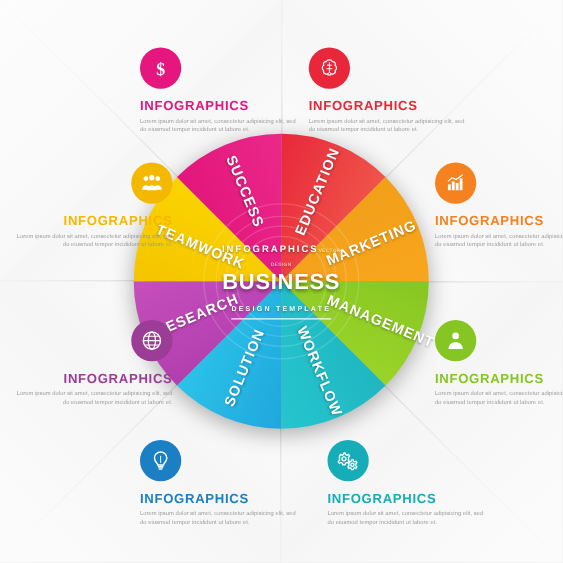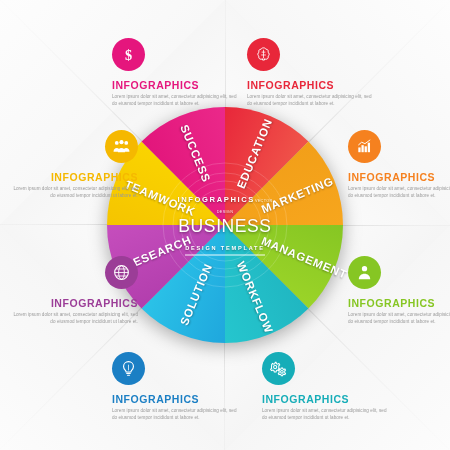--- a/index.html
+++ b/index.html
@@ -81,21 +81,21 @@
     width:108px; text-align:center;
     pointer-events:none;
   }
   #logo .l1 {
     color:#ffffff; font-size:7.6px; font-weight:bold;
     letter-spacing:1.6px; line-height:10px;
     text-shadow:0 1px 2px rgba(0,0,0,.4);
   }
   #logo .l1 .sub { font-size:3.8px; font-weight:normal; letter-spacing:.3px; opacity:.85; }
   #logo .l2 {
-    color:#ffffff; font-size:17.5px; font-weight:normal;
+    color:#ffffff; font-size:17.5px; font-weight:bold;
     letter-spacing:.6px; line-height:19px;
     text-shadow:0 1px 3px rgba(0,0,0,.45);
   }
   #logo .l3 {
     color:#ffffff; font-size:5.6px; font-weight:bold;
     letter-spacing:1.8px; line-height:10px;
     border-bottom:1.2px solid rgba(255,255,255,.92);
     padding-bottom:2px; display:inline-block;
     text-shadow:0 1px 2px rgba(0,0,0,.4);
   }

